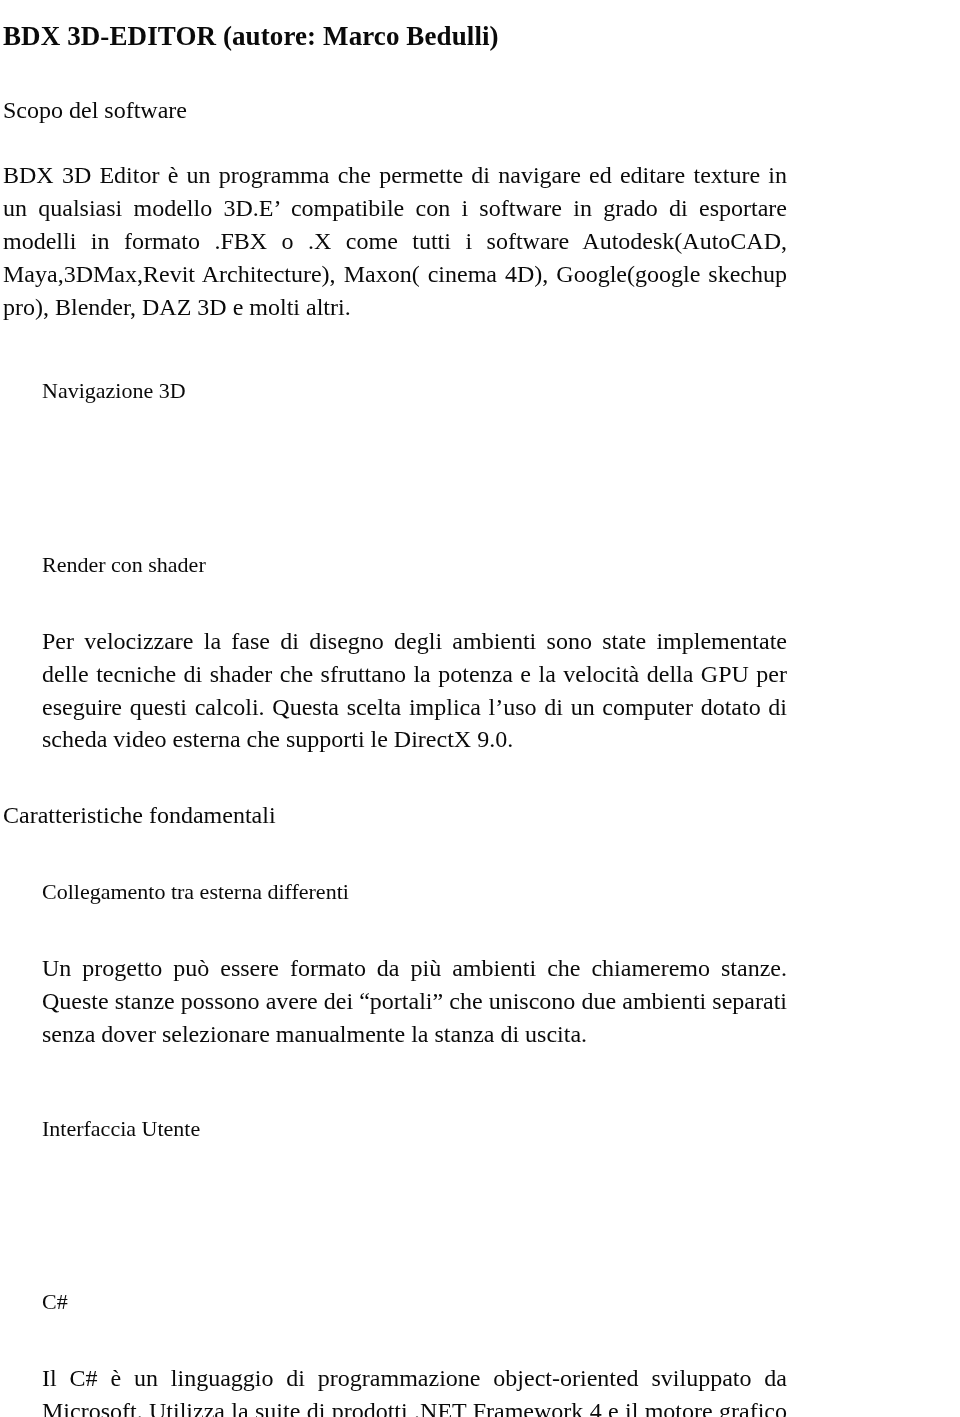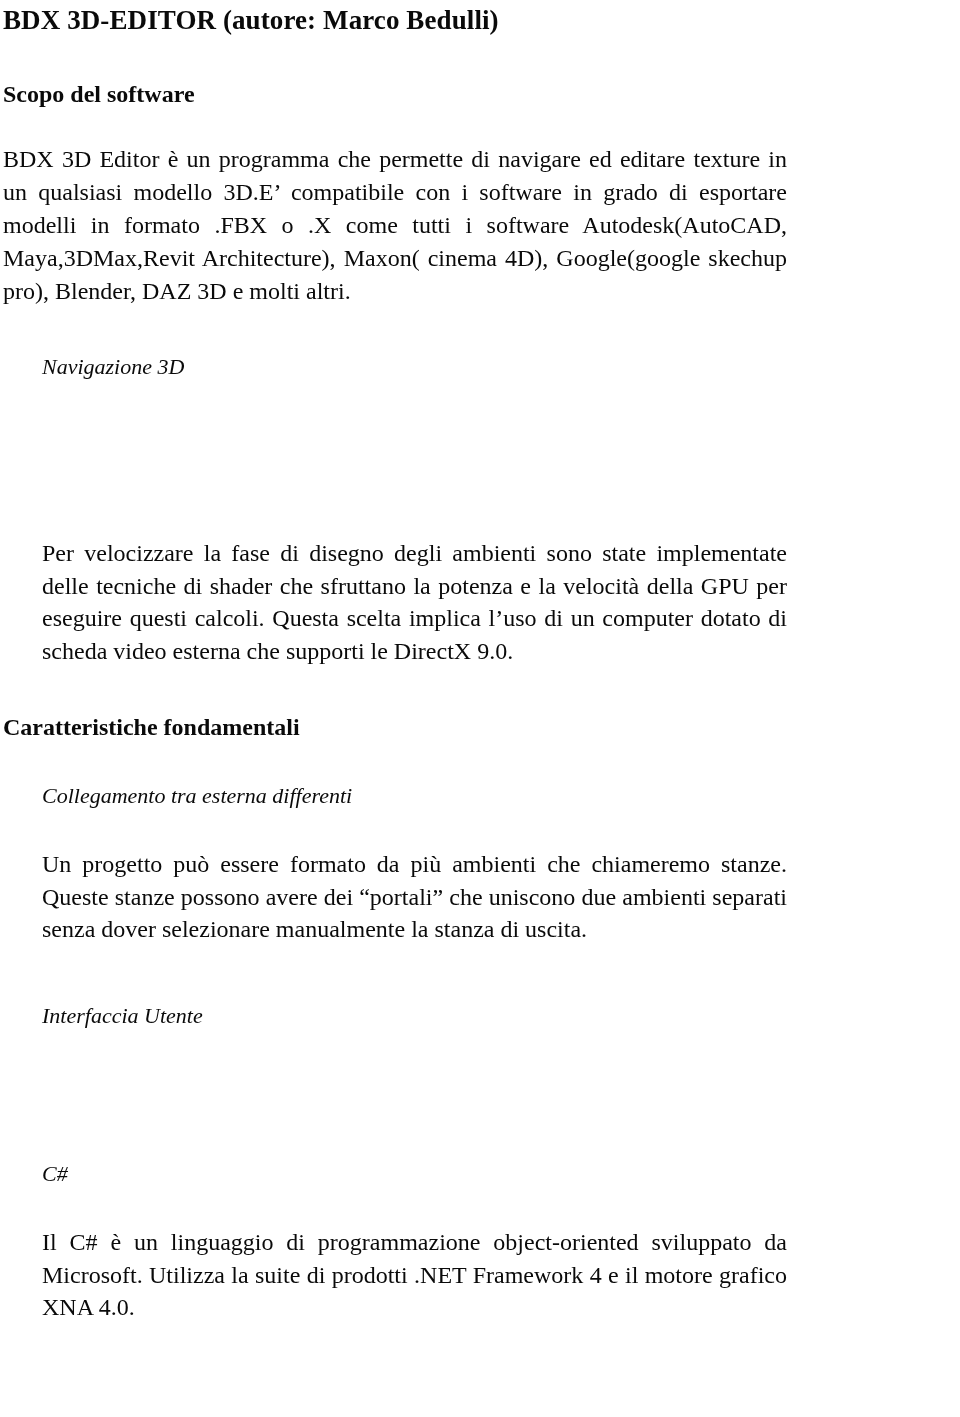--- a/index.html
+++ b/index.html
@@ -13,45 +13,44 @@
     font-family: "Liberation Serif", "DejaVu Serif", serif;
     color: #0a0a0a;
     -webkit-font-smoothing: none;
     overflow: hidden;
   }
   .page {
     position: relative;
     width: 792px;
     height: 1417px;
     box-sizing: border-box;
-    padding: 0 4px 0 3px;
+    padding: 16px 4px 0 3px;
   }
 
   
   .doc-title {
     font-size: 27px;
     font-weight: bold;
     line-height: 1.1;
     margin: 0;
     padding-top: 6px;
     letter-spacing: 0.1px;
   }
   .h-section {
     font-size: 24px;
-    font-weight: bold;
+    font-weight: normal;
     line-height: 1.1;
     margin: 0;
   }
   .h-sub {
     font-size: 22px;
     font-weight: normal;
     line-height: 1.1;
-    margin: 8px;
+    margin: 16px;
     margin-left: 39px;
-    font-style: italic;
   }
 
   
   .para {
     font-size: 24px;
     line-height: 1.37;
     margin: 0;
     text-align: justify;
     text-justify: inter-word;
   }
@@ -93,20 +92,21 @@
 
   <div class="sp-p-to-sub"></div>
 
   <h3 class="h-sub">Navigazione 3D</h3>
 
   <div class="sp-sub-to-p"></div>
 
 
   <div class="sp-p-to-sub-big"></div>
 
+  <h3 class="h-sub">Render con shader</h3>
 
   <div class="sp-sub-to-p"></div>
 
   <p class="para indented">Per velocizzare la fase di disegno degli ambienti sono state implementate delle tecniche di shader che  sfruttano la potenza e la velocità della GPU per eseguire questi calcoli. Questa scelta implica l’uso di un computer dotato di scheda video esterna che supporti le DirectX 9.0.</p>
 
   <div class="sp-p-to-h"></div>
 
   <h2 class="h-section">Caratteristiche fondamentali</h2>
 
   <div class="sp-h-to-sub"></div>

